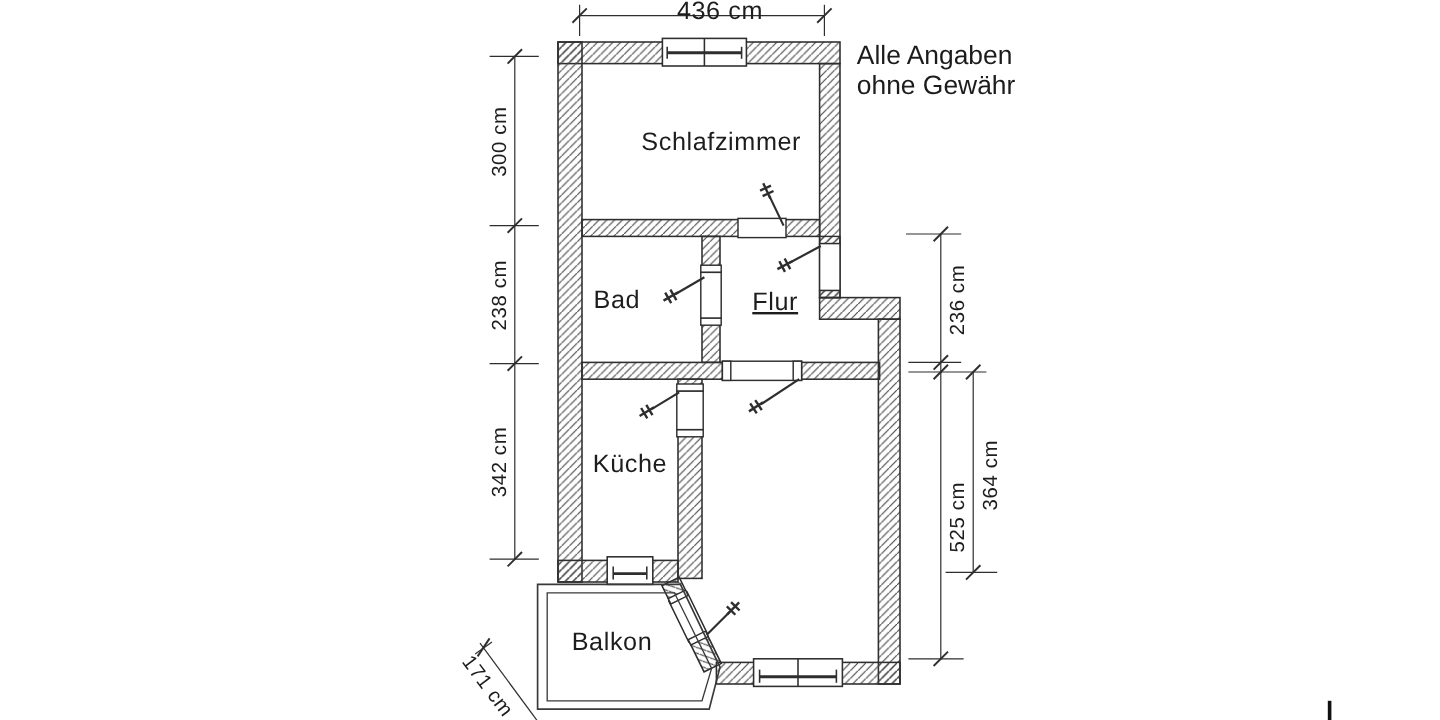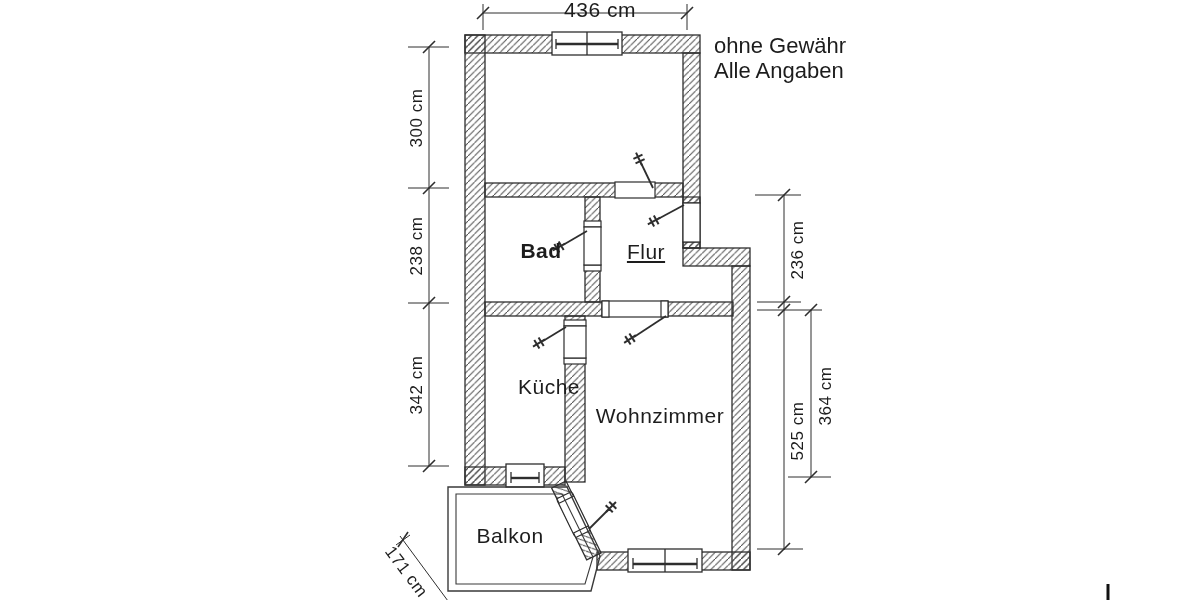--- a/index.html
+++ b/index.html
@@ -173,33 +173,33 @@
       <g>
         <line x1="400" y1="536" x2="448" y2="601"></line>
         <line x1="396" y1="545" x2="410" y2="535"></line>
         <line x1="398" y1="547" x2="408" y2="532" stroke-width="1.6"></line>
       </g>
     </g>
 
     <line x1="1108" y1="584" x2="1108" y2="600" stroke="#111111" stroke-width="3"></line>
   </svg>
 
-  <div class="lbl" style="left:541px; top:251px;font-weight:bold;">Bad</div>
+  <div class="lbl" style="left:601px; top:119px;">Schlafzimmer</div>
+  <div class="lbl" style="left:514px; top:251px;">Bad</div>
   <div class="lbl" style="left:646px; top:252px;text-decoration:underline;">Flur</div>
-  <div class="lbl" style="left:525px; top:387px;margin-left:24px;">Küche</div>
-  <div class="lbl" style="left:660px; top:416px;">Wohnzimmer</div>
+  <div class="lbl" style="left:525px; top:387px;">Küche</div>
   <div class="lbl" style="left:510px; top:536px;">Balkon</div>
 
   <div class="lbl dim-top" style="left:600px; top:10px;">436 cm</div>
   <div class="lbl dim dim-v" style="left:417px; top:118px;">300 cm</div>
   <div class="lbl dim dim-v" style="left:417px; top:246px;">238 cm</div>
   <div class="lbl dim dim-v" style="left:417px; top:385px;">342 cm</div>
   <div class="lbl dim dim-v" style="left:798px; top:250px;">236 cm</div>
   <div class="lbl dim dim-v" style="left:798px; top:431px;">525 cm</div>
   <div class="lbl dim dim-v" style="left:826px; top:396px;">364 cm</div>
   <div class="lbl dim dim-diag" style="left:406px; top:572px;">171 cm</div>
 
   <div class="disclaimer">
+    <div>Alle Angaben</div>
     <div>ohne Gewähr</div>
-    <div>Alle Angaben</div>
   </div>
 
 </div>
 
 </body></html>

